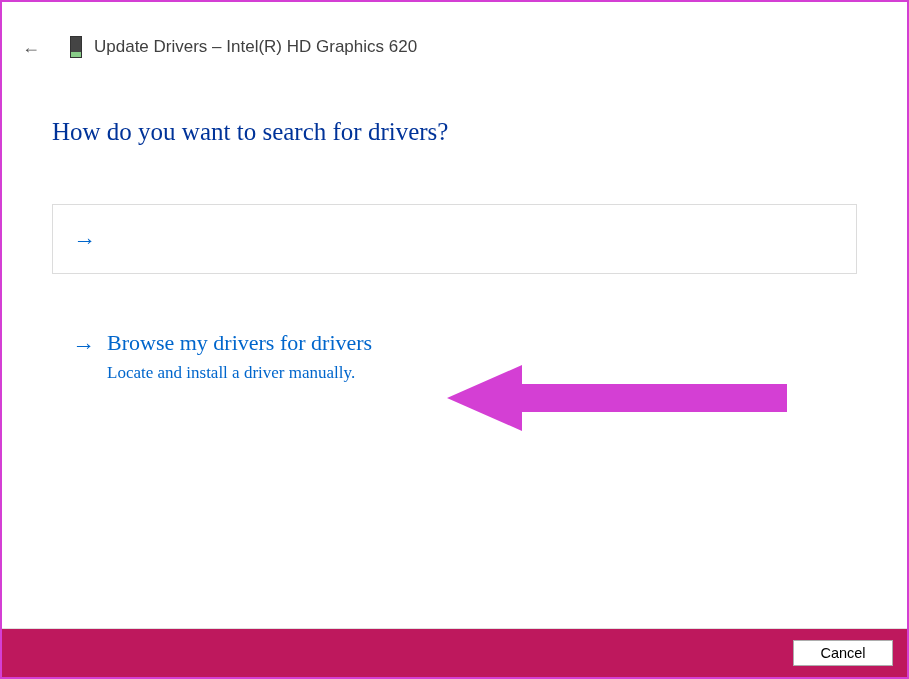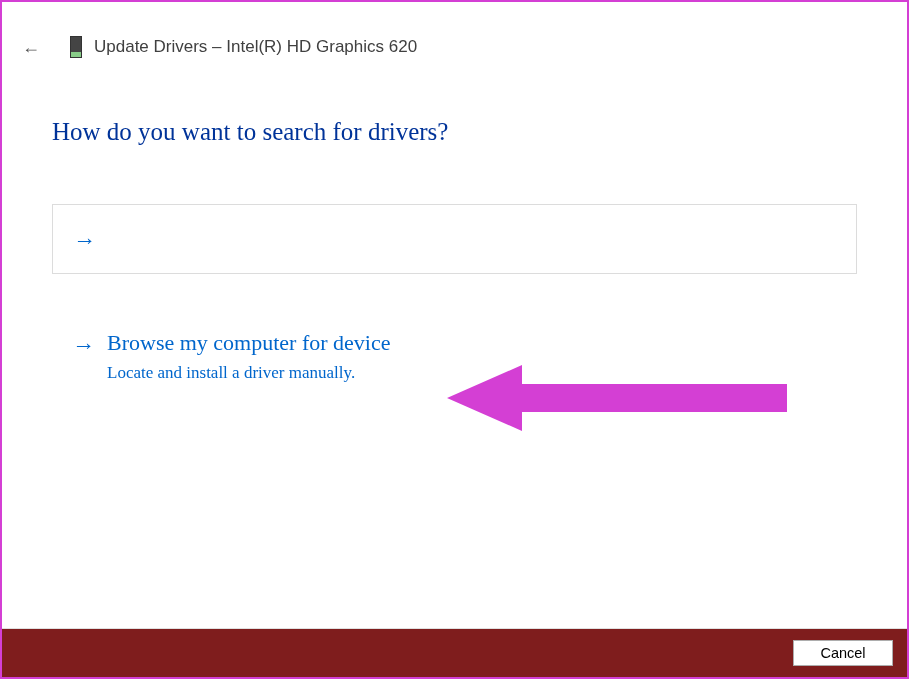--- a/index.html
+++ b/index.html
@@ -87,21 +87,21 @@
       position: absolute;
       left: 445px;
       top: 358px;
       pointer-events: none;
     }
     .footer {
       position: absolute;
       bottom: 0;
       left: 0;
       right: 0;
-      background: #7f1d1d;
+      background: #be185d;
       border-top: 1px solid #e0e0e0;
       padding: 11px 14px;
       display: flex;
       justify-content: flex-end;
     }
     .cancel-btn {
       background: #ffffff;
       border: 1px solid #adadad;
       padding: 4px 0;
       width: 100px;
@@ -125,21 +125,21 @@
 
   <div class="option boxed">
     <span class="option-arrow">→</span>
   </div>
 
   <div class="spacer"></div>
 
   <div class="option">
     <span class="option-arrow">→</span>
     <div class="option-text">
-      <div class="option-title">Browse my computer for device</div>
+      <div class="option-title">Browse my drivers for drivers</div>
       <div class="option-desc">Locate and install a driver manually.</div>
     </div>
   </div>
 </div>
 
 <svg class="annotation-arrow" width="350" height="80" viewBox="0 0 350 80">
   <g fill="#d43fd4">
     <polygon points="0,38 75,5 75,24 340,24 340,52 75,52 75,71"></polygon>
   </g>
 </svg>

